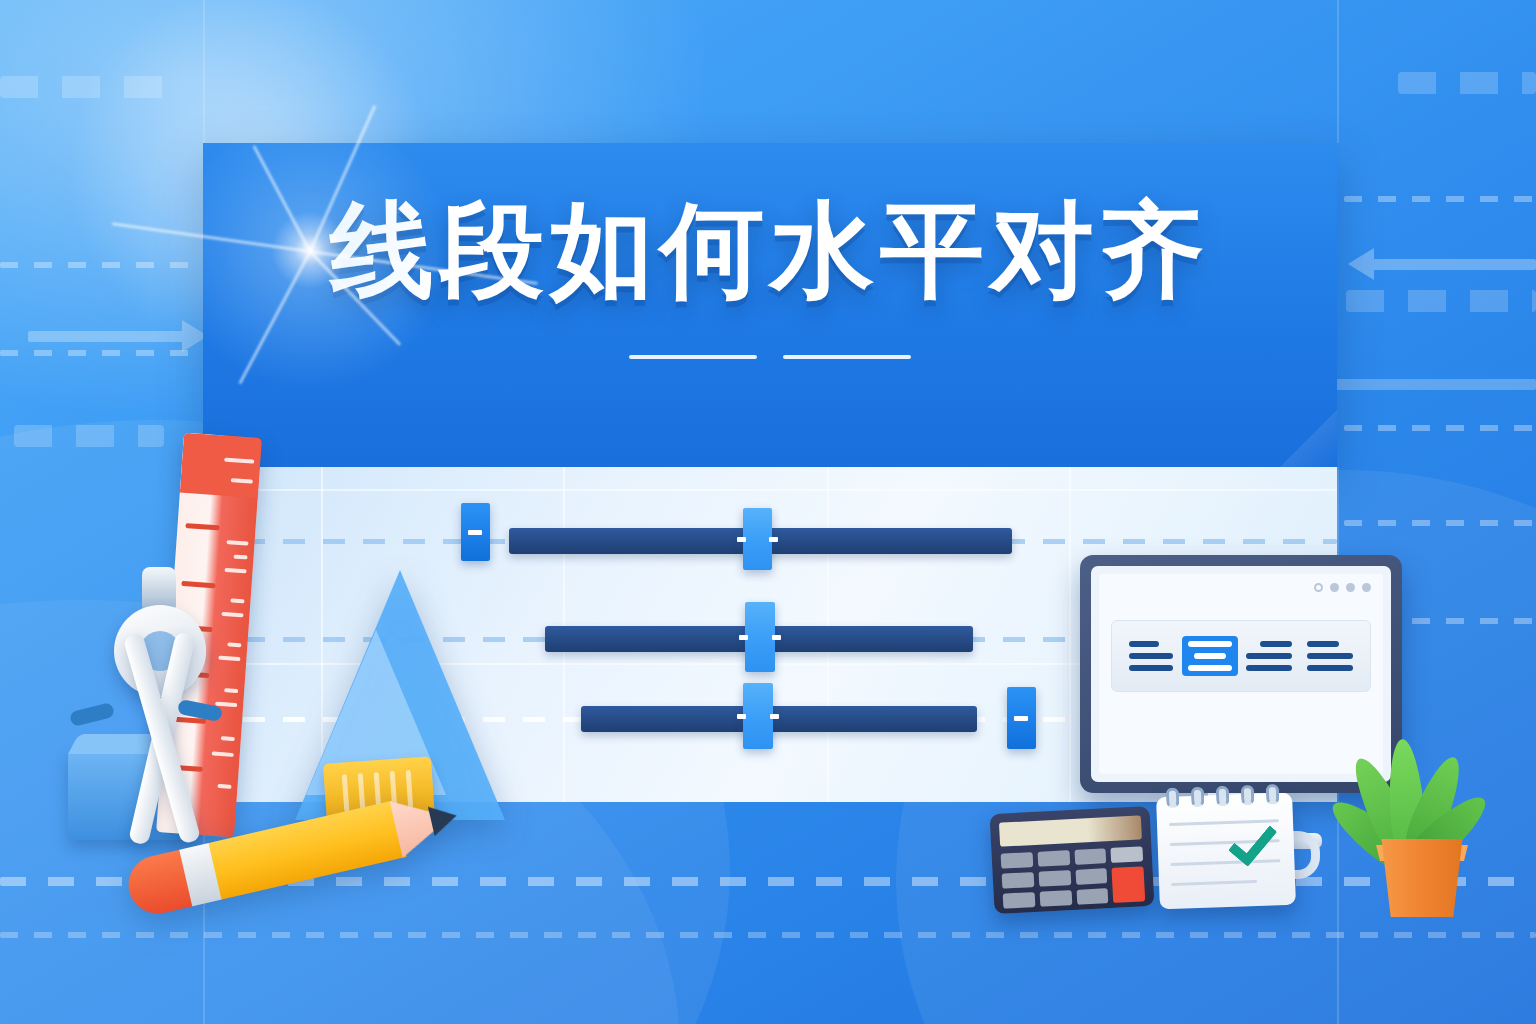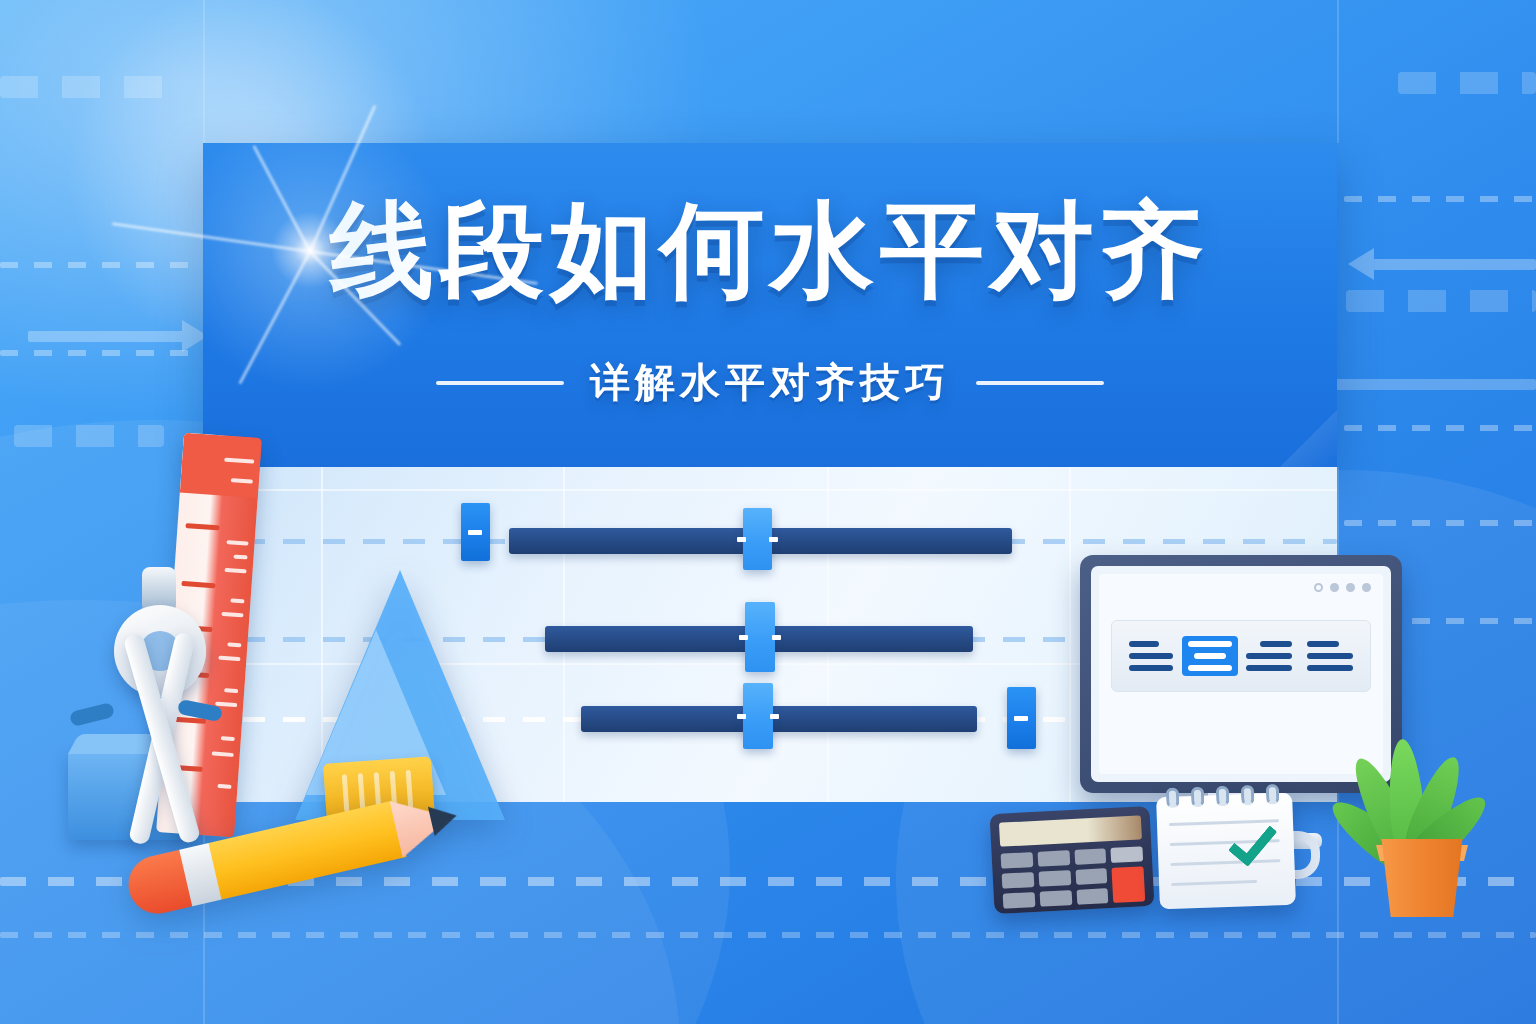--- a/index.html
+++ b/index.html
@@ -212,21 +212,20 @@
   <div class="arrow left" style="left:1290px;top:368px;width:246px;height:32px;opacity:.28;">
     <div class="head"></div>
       <div class="shaft" style="left:22px;right:0;"></div>
   </div>
 
   <div id="title-card">
     <div class="notch"></div>
     <div id="main-title">线段如何水平对齐</div>
     <div id="subtitle-row">
       <div class="rule"></div>
-      <div id="subtitle">详解水平对齐技巧</div>
       <div class="rule"></div>
     </div>
   </div>
 
   <div class="flare">
     <div class="ray" style="width:230px;transform:rotate(8deg);"></div>
     <div class="ray" style="width:200px;transform:rotate(-172deg);"></div>
     <div class="ray" style="width:160px;transform:rotate(-66deg);"></div>
     <div class="ray" style="width:150px;transform:rotate(118deg);"></div>
     <div class="ray" style="width:130px;transform:rotate(46deg);"></div>

